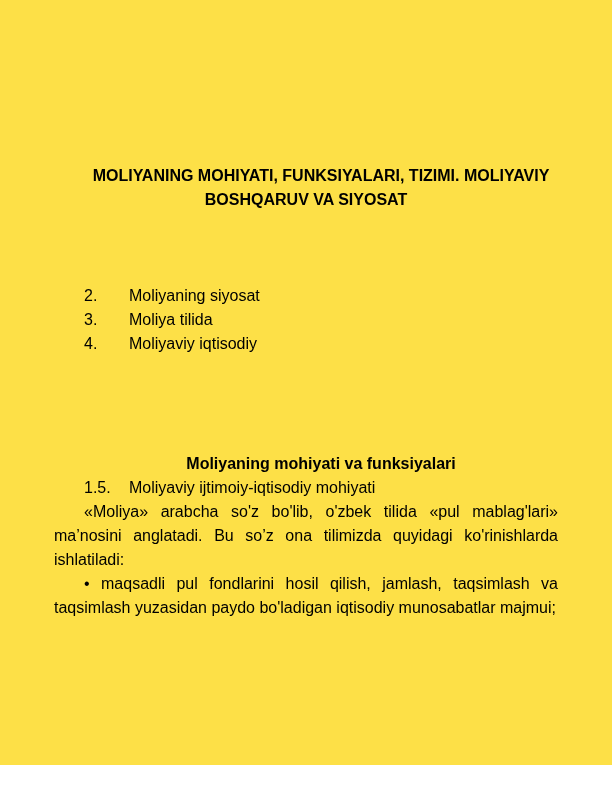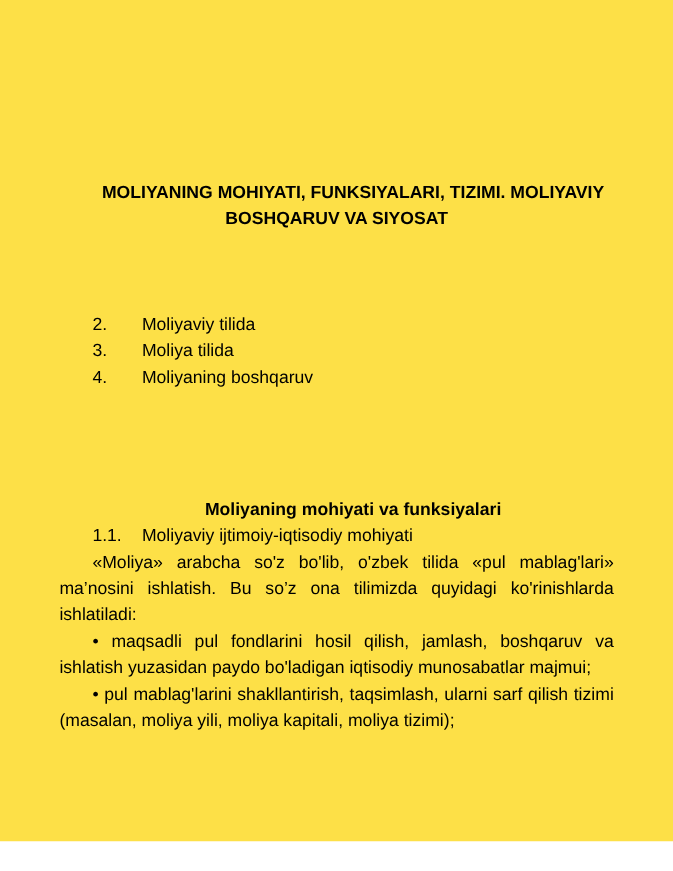--- a/index.html
+++ b/index.html
@@ -31,29 +31,28 @@
 </head>
 <body>
 
 <div class="page">
 
   <p class="center bold indent">MOLIYANING MOHIYATI, FUNKSIYALARI, TIZIMI. MOLIYAVIY BOSHQARUV VA SIYOSAT</p>
 
   <div class="sp3"></div>
 
 
-  <p class="indent"><span class="tabnum">2.</span><span>Moliyaviy tilida</span></p>
+  <p class="indent"><span class="tabnum">2.</span><span>Moliyaning siyosat</span></p>
   <p class="indent"><span class="tabnum">3.</span><span>Moliya tilida</span></p>
-  <p class="indent"><span class="tabnum">4.</span><span>Moliyaning boshqaruv</span></p>
+  <p class="indent"><span class="tabnum">4.</span><span>Moliyaviy iqtisodiy</span></p>
 
   <div class="sp4"></div>
 
   <p class="center bold indent">Moliyaning mohiyati va funksiyalari</p>
 
-  <p class="indent"><span class="tabnum">1.1.</span><span>Moliyaviy ijtimoiy-iqtisodiy mohiyati</span></p>
+  <p class="indent"><span class="tabnum">1.5.</span><span>Moliyaviy ijtimoiy-iqtisodiy mohiyati</span></p>
 
-  <p class="indent just">«Moliya» arabcha so'z bo'lib, o'zbek tilida «pul mablag'lari» ma’nosini ishlatish. Bu so’z ona tilimizda quyidagi ko'rinishlarda ishlatiladi:</p>
+  <p class="indent just">«Moliya» arabcha so'z bo'lib, o'zbek tilida «pul mablag'lari» ma’nosini anglatadi. Bu so’z ona tilimizda quyidagi ko'rinishlarda ishlatiladi:</p>
 
-  <p class="indent just"><span>•</span> <span>maqsadli pul fondlarini hosil qilish, jamlash, boshqaruv va ishlatish yuzasidan paydo bo'ladigan iqtisodiy munosabatlar majmui;</span></p>
+  <p class="indent just"><span>•</span> <span>maqsadli pul fondlarini hosil qilish, jamlash, taqsimlash va taqsimlash yuzasidan paydo bo'ladigan iqtisodiy munosabatlar majmui;</span></p>
 
-  <p class="indent just"><span>•</span> <span>pul mablag'larini shakllantirish, taqsimlash, ularni sarf qilish tizimi (masalan, moliya yili, moliya kapitali, moliya tizimi);</span></p>
 
 </div>
 
 </body></html>

